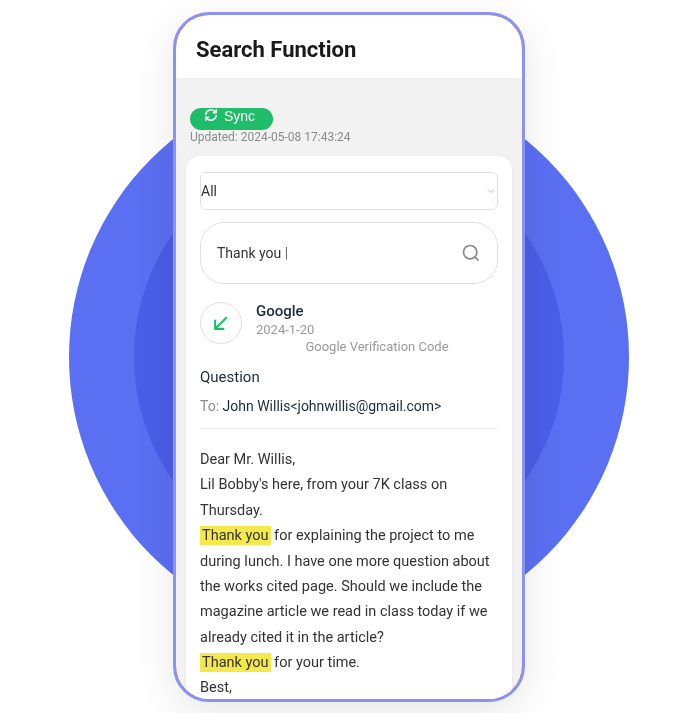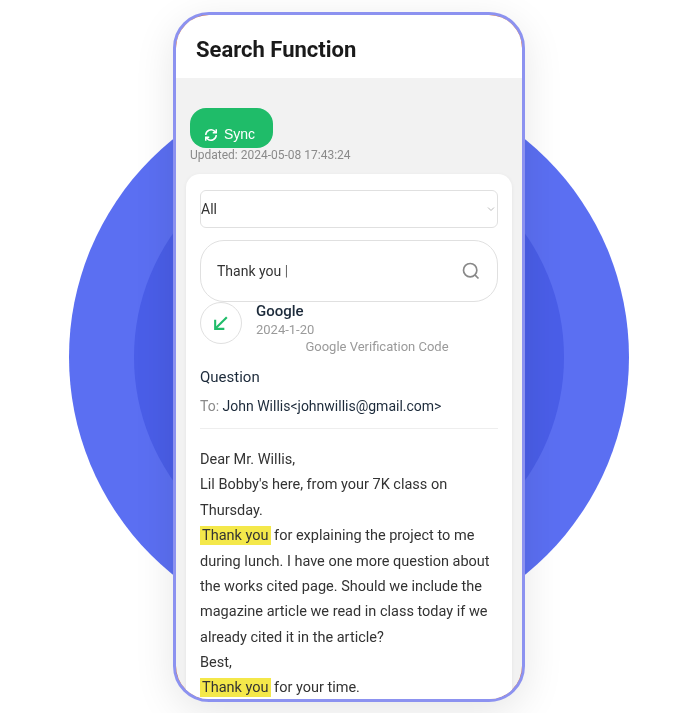--- a/index.html
+++ b/index.html
@@ -58,27 +58,27 @@
       font-size: 22px;
       font-weight: 700;
       color: #1a1a1a;
     }
     .sync-bar {
       background: #f2f2f2;
       padding: 10px 14px 12px;
     }
     .sync-btn {
       display: inline-flex;
-      align-items: flex-end;
+      align-items: flex-start;
       gap: 6px;
       background: #1fbc69;
       color: #fff;
       border: none;
       border-radius: 16px;
-      padding: 18px 18px 6px 14px;
+      padding: 0 18px 6px 14px;
       font-size: 14px;
       font-weight: 500;
       cursor: pointer;
       margin-top: 20px;
     }
     .sync-icon {
       width: 14px;
       height: 14px;
     }
     .updated {
@@ -134,20 +134,21 @@
     }
     .search-cursor {
       color: #666;
     }
     .search-icon {
       width: 20px;
       height: 20px;
       color: #888;
     }
     .result {
+      margin-top: 18px;
       padding-bottom: 14px;
       border-bottom: 1px solid #eee;
     }
     .result-header {
       display: flex;
       gap: 14px;
     }
     .result-avatar {
       width: 42px;
       height: 42px;
@@ -272,20 +273,20 @@
         <div class="subject">Question</div>
         <div class="to-line">
           <span class="to-label">To: </span><span class="to-value">John Willis&lt;johnwillis@gmail.com&gt;</span>
         </div>
       </div>
 
       <div class="body">
         <p>Dear Mr. Willis,</p>
         <p>Lil Bobby's here, from your 7K class on Thursday.</p>
         <p><span class="hl">Thank you</span><span> for explaining the project to me during lunch. I have one more question about the works cited page. Should we include the magazine article we read in class today if we already cited it in the article?</span></p>
+        <p><span class="hl">Thank you</span><span> for your time.</span></p>
         <p>Best,</p>
-        <p><span class="hl">Thank you</span><span> for your time.</span></p>
         <p>Lil Bobby</p>
       </div>
 
     </div>
   </div>
 </div>
 
 </body></html>

